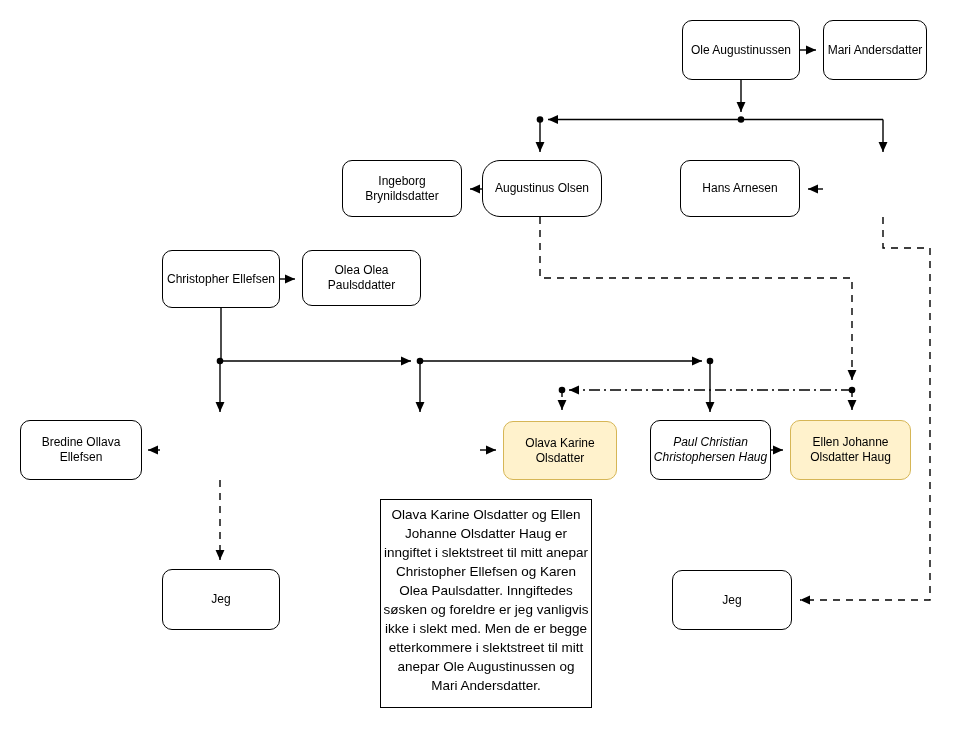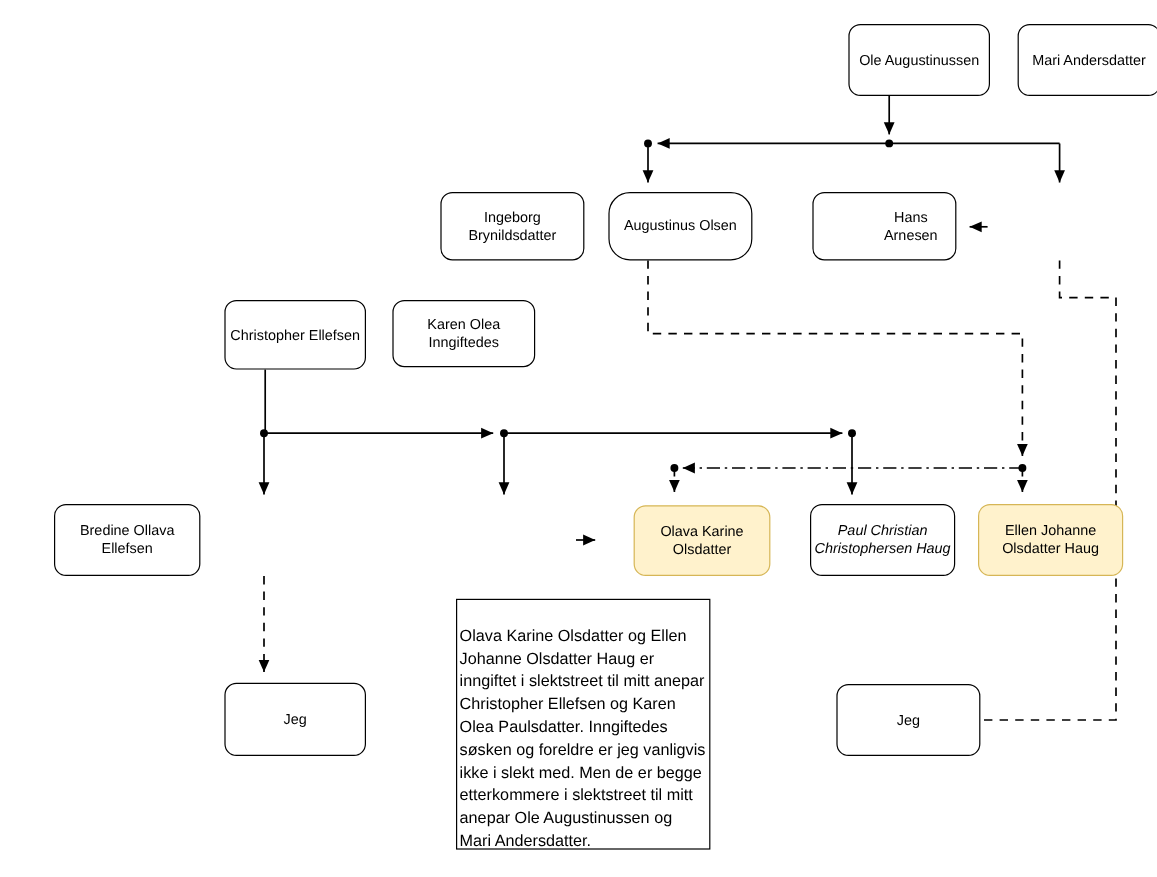--- a/index.html
+++ b/index.html
@@ -15,32 +15,31 @@
   svg.connectors path.dashdot{stroke-dasharray:11 4 2 4;}
   svg.connectors circle.junction{fill:var(--line-color,#000);stroke:none;}
   #arrow-marker path{fill:var(--line-color,#000);stroke:none;}
   .node{
     position:absolute;box-sizing:border-box;
     background:#ffffff;border:1px solid var(--node-border,#000);
     border-radius:10px;
     display:flex;align-items:center;justify-content:center;
     text-align:center;font-size:12px;line-height:15px;color:#000;
     padding:2px;
-    margin-left:25px;
   }
   .node.highlight{
     background:var(--highlight-fill,#FFF2CC);
     border-color:var(--highlight-border,#D6B656);
   }
   .note{
     position:absolute;box-sizing:border-box;
     background:#ffffff;border:1px solid var(--node-border,#000);
-    color:#000;
+    text-align:center;color:#000;
     font-size:13.5px;line-height:19px;
-    padding:20px 2px;
+    padding:5px 2px;
   }
 </style>
 </head>
 <body>
 
 <div id="canvas">
 
   <svg class="connectors" viewBox="0 0 964 731">
     <defs>
       <marker id="arrow-marker" viewBox="0 0 10 10" refX="9" refY="5" markerWidth="8" markerHeight="8" orient="auto-start-reverse">
@@ -77,28 +76,28 @@
     <circle class="junction" cx="741" cy="119.5" r="3.3"></circle>
     <circle class="junction" cx="540" cy="119.5" r="3.3"></circle>
     <circle class="junction" cx="220" cy="361" r="3.3"></circle>
     <circle class="junction" cx="420" cy="361" r="3.3"></circle>
     <circle class="junction" cx="710" cy="361" r="3.3"></circle>
     <circle class="junction" cx="852" cy="390" r="3.3"></circle>
     <circle class="junction" cx="562" cy="390" r="3.3"></circle>
   </svg>
 
   <div class="node" style="left:682px;top:20px;width:118px;height:60px;">Ole Augustinussen</div>
-  <div class="node" style="left:823px;top:20px;width:119px;height:60px;">Mari Andersdatter</div>
+  <div class="node" style="left:823px;top:20px;width:104px;height:60px;">Mari Andersdatter</div>
 
   <div class="node" style="left:342px;top:160px;width:120px;height:57px;">Ingeborg Brynildsdatter</div>
   <div class="node" style="left:482px;top:160px;width:120px;height:57px;border-radius:18px;">Augustinus Olsen</div>
-  <div class="node" style="left:652px;top:160px;width:120px;height:57px;padding-left:46px;">Hans Arnesen</div>
+  <div class="node" style="left:680px;top:160px;width:120px;height:57px;">Hans Arnesen</div>
 
   <div class="node" style="left:162px;top:250px;width:118px;height:58px;text-align:center;">Christopher Ellefsen</div>
-  <div class="node" style="left:302px;top:250px;width:119px;height:56px;">Karen Olea Inngiftedes</div>
+  <div class="node" style="left:302px;top:250px;width:119px;height:56px;">Olea Olea Paulsddatter</div>
 
   <div class="node" style="left:20px;top:420px;width:122px;height:60px;">Bredine Ollava Ellefsen</div>
   <div class="node highlight" style="left:503px;top:421px;width:114px;height:59px;text-align:center;">Olava Karine Olsdatter</div>
   <div class="node" style="left:650px;top:420px;width:121px;height:60px;font-style:italic;">Paul Christian Christophersen Haug</div>
   <div class="node highlight" style="left:790px;top:420px;width:121px;height:60px;">Ellen Johanne Olsdatter Haug</div>
 
   <div class="node" style="left:162px;top:569px;width:118px;height:61px;">Jeg</div>
   <div class="node" style="left:672px;top:570px;width:120px;height:60px;">Jeg</div>
 
   <div class="note" style="left:380px;top:499px;width:212px;height:209px;">Olava Karine Olsdatter og Ellen Johanne Olsdatter Haug er inngiftet i slektstreet til mitt anepar Christopher Ellefsen og Karen Olea Paulsdatter. Inngiftedes søsken og foreldre er jeg vanligvis ikke i slekt med. Men de er begge etterkommere i slektstreet til mitt anepar Ole Augustinussen og Mari Andersdatter.</div>

